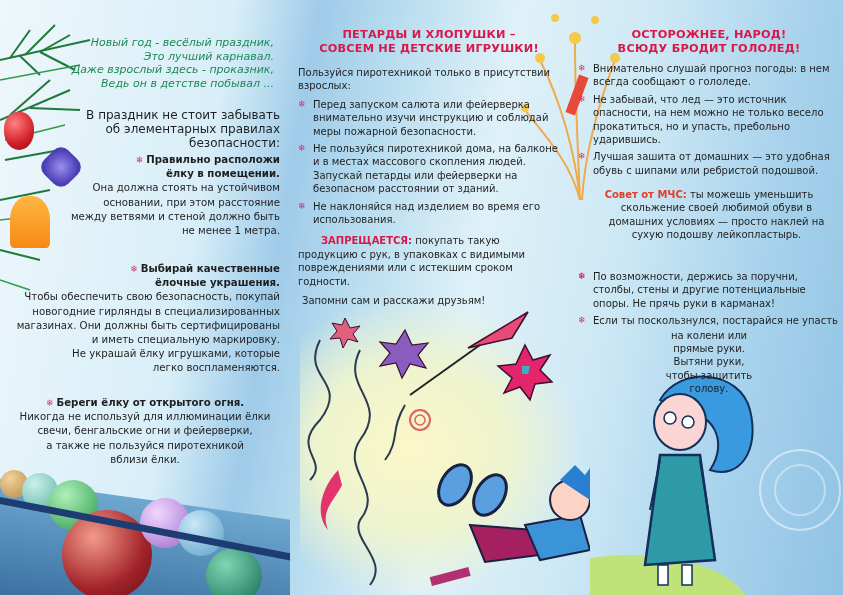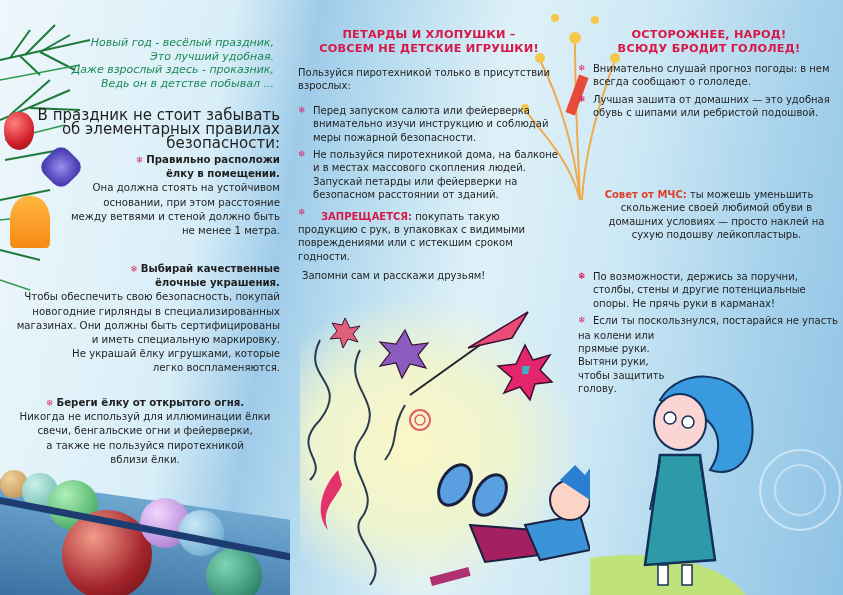--- a/index.html
+++ b/index.html
@@ -19,40 +19,40 @@
     .sparkle { position: absolute; border-radius: 50%; }
 
     
     .poem {
       position: absolute; right: 12px; top: 36px; width: 250px;
       text-align: right; font-style: italic; color: #1a8a55;
       font-size: 11px; line-height: 13.5px;
     }
     .intro {
       position: absolute; right: 6px; top: 108px; width: 250px; text-align: right;
-      font-size: 15px; line-height: 14px;
+      font-size: 12px; line-height: 14px;
     }
     .rule-block { position: absolute; right: 6px; text-align: right; font-size: 10.2px; line-height: 14.2px; }
     .rule-title { font-weight: bold; }
     .bullet-star { color: #d8286a; font-size: 9px; margin-right: 3px; }
 
     
     .head-red {
       position: absolute; text-align: center; font-weight: bold; color: #d81848;
       font-size: 11.3px; line-height: 14px; letter-spacing: 0.2px;
     }
     .p2-text { position: absolute; left: 12px; width: 262px; font-size: 10px; line-height: 13.4px; }
     .list { margin: 0; padding: 0; list-style: none; }
     .list li { position: relative; padding-left: 15px; margin-bottom: 4px; }
     .list li .bullet-star { position: absolute; left: 0; top: 0; }
     .red-word { color: #d81848; font-weight: bold; margin-left: 23px; }
     .orange-word { color: #e0402a; font-weight: bold; }
 
     .p3-text { position: absolute; left: 10px; width: 262px; font-size: 10px; line-height: 13.4px; }
-    .right-al { text-align: left; }
+    .right-al { text-align: center; }
   </style>
 </head>
 <body>
 
 <svg class="deco" style="left:0;top:20px" width="120" height="290" viewBox="0 0 120 290">
   <g stroke="#1e7a3a" stroke-width="2" fill="none">
     <path d="M0 40 L90 20"></path>
       <path d="M10 38 L30 10"></path>
       <path d="M25 35 L55 5"></path>
       <path d="M40 32 L70 15"></path>
@@ -152,21 +152,21 @@
   <rect x="68" y="205" width="10" height="20" fill="#fff" stroke="#12305a" stroke-width="1.5"></rect>
   <rect x="92" y="205" width="10" height="20" fill="#fff" stroke="#12305a" stroke-width="1.5"></rect>
 
   <circle cx="210" cy="130" r="40" fill="none" stroke="#ffffff" stroke-opacity="0.5" stroke-width="2"></circle>
   <circle cx="210" cy="130" r="25" fill="none" stroke="#ffffff" stroke-opacity="0.4" stroke-width="2"></circle>
 </svg>
 
 <section class="panel p1">
   <div class="poem">
     <div>Новый год - весёлый праздник,</div>
-    <div>Это лучший удобная.</div>
+    <div>Это лучший карнавал.</div>
     <div>Даже взрослый здесь - проказник,</div>
     <div>Ведь он в детстве побывал ...</div>
   </div>
 
   <div class="intro">
     <div>В праздник не стоит забывать</div>
     <div>об элементарных правилах безопасности:</div>
   </div>
 
   <div class="rule-block" style="top:153px;width:260px;">
@@ -204,43 +204,43 @@
   </div>
 </section>
 
 <section class="panel p2">
   <div class="head-red" style="left:12px;top:28px;width:262px;">
     <div>ПЕТАРДЫ И ХЛОПУШКИ –</div>
     <div>СОВСЕМ НЕ ДЕТСКИЕ ИГРУШКИ!</div>
   </div>
 
   <div class="p2-text" style="top:66px;">
-    <div style="margin-bottom:11px;">Пользуйся пиротехникой только в присутствии взрослых:</div>
+    <div style="margin-bottom:5px;">Пользуйся пиротехникой только в присутствии взрослых:</div>
     <ul class="list">
       <li><span class="bullet-star">❄</span><span>Перед запуском салюта или фейерверка внимательно изучи инструкцию и соблюдай меры пожарной безопасности.</span></li>
       <li><span class="bullet-star">❄</span><span>Не пользуйся пиротехникой дома, на балконе и в местах массового скопления людей. Запускай петарды или фейерверки на безопасном расстоянии от зданий.</span></li>
-      <li><span class="bullet-star">❄</span></li>
+      <li><span class="bullet-star">❄</span><span>Не наклоняйся над изделием во время его использования.</span></li>
     </ul>
     <div style="margin-top:8px;">
       <span class="red-word">ЗАПРЕЩАЕТСЯ:</span><span> покупать такую продукцию с рук, в упаковках с видимыми повреждениями или с истекшим сроком годности.</span>
     </div>
     <div style="margin-top:6px;padding-left:4px;">Запомни сам и расскажи друзьям!</div>
   </div>
 </section>
 
 <section class="panel p3">
   <div class="head-red" style="left:10px;top:28px;width:262px;">
     <div>ОСТОРОЖНЕЕ, НАРОД!</div>
     <div>ВСЮДУ БРОДИТ ГОЛОЛЕД!</div>
   </div>
 
   <div class="p3-text" style="top:62px;">
     <ul class="list">
       <li><span class="bullet-star">❄</span><span>Внимательно слушай прогноз погоды: в нем всегда сообщают о гололеде.</span></li>
-      <li><span class="bullet-star">❄</span></li>
+      <li><span class="bullet-star">❄</span><span>Не забывай, что лед — это источник опасности, на нем можно не только весело прокатиться, но и упасть, пребольно ударившись.</span></li>
       <li><span class="bullet-star">❄</span><span>Лучшая зашита от домашних — это удобная обувь с шипами или  ребристой подошвой.</span></li>
     </ul>
   </div>
 
   <div class="p3-text" style="top:188px;">
     <div style="padding-left:15px;text-indent:-15px;text-align:center;">
       <span class="orange-word">Совет от МЧС:</span><span> ты можешь уменьшить скольжение своей любимой обуви в домашних условиях — просто наклей на сухую подошву лейкопластырь.</span>
     </div>
   </div>
 

